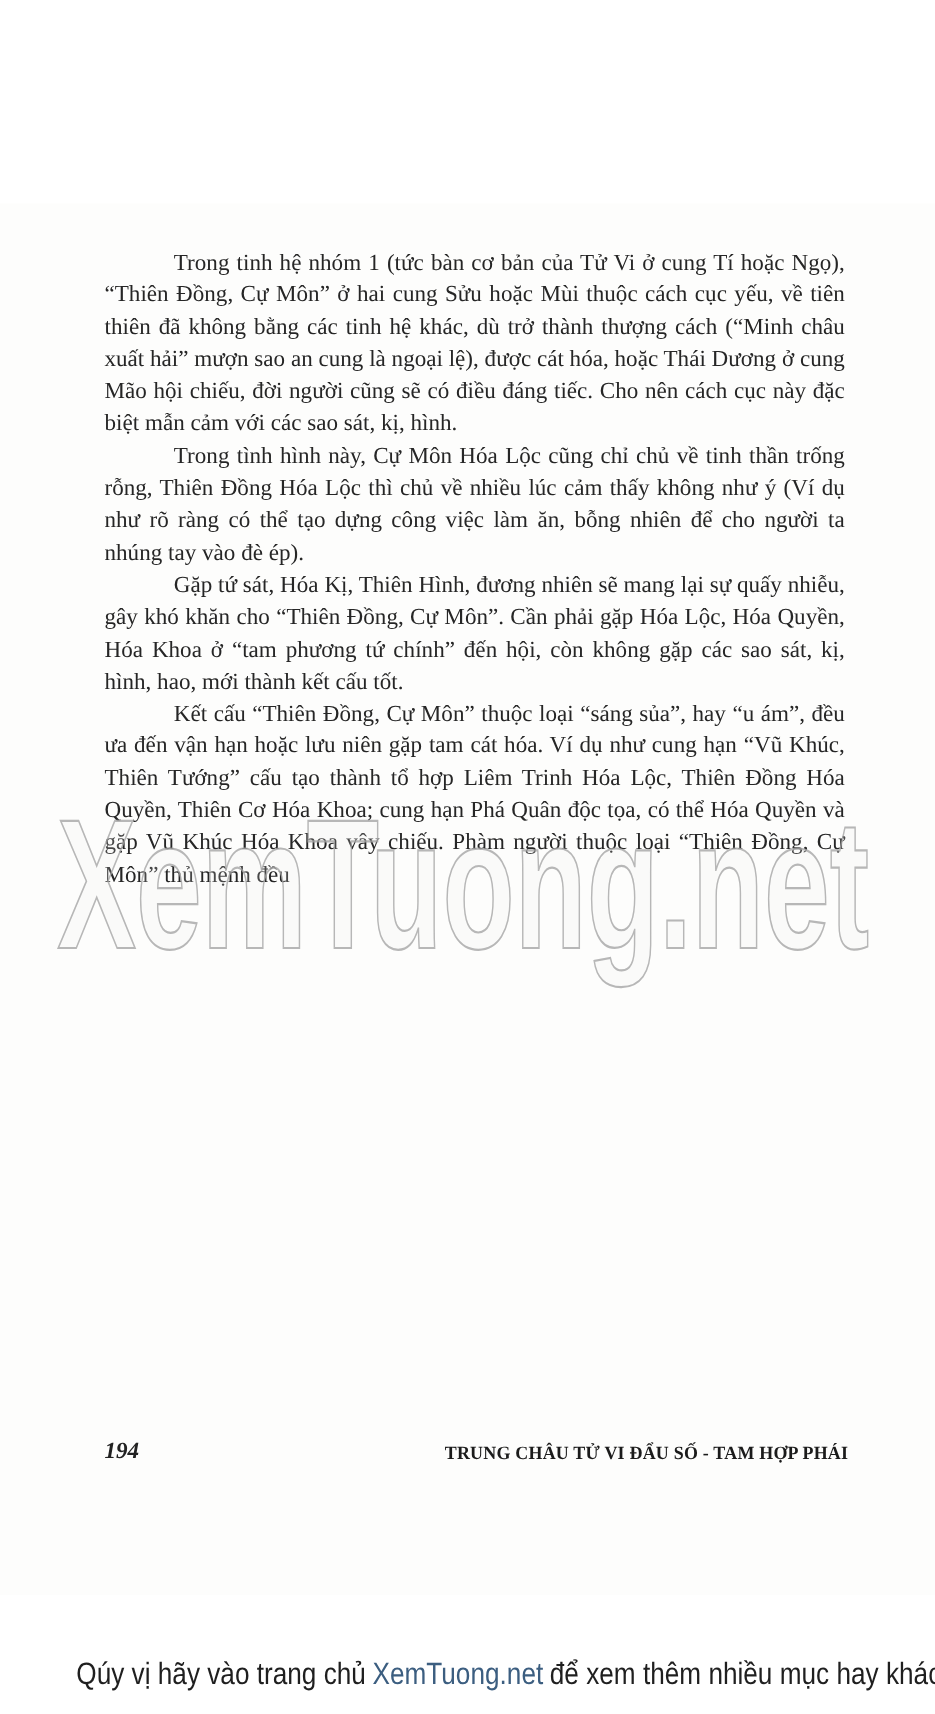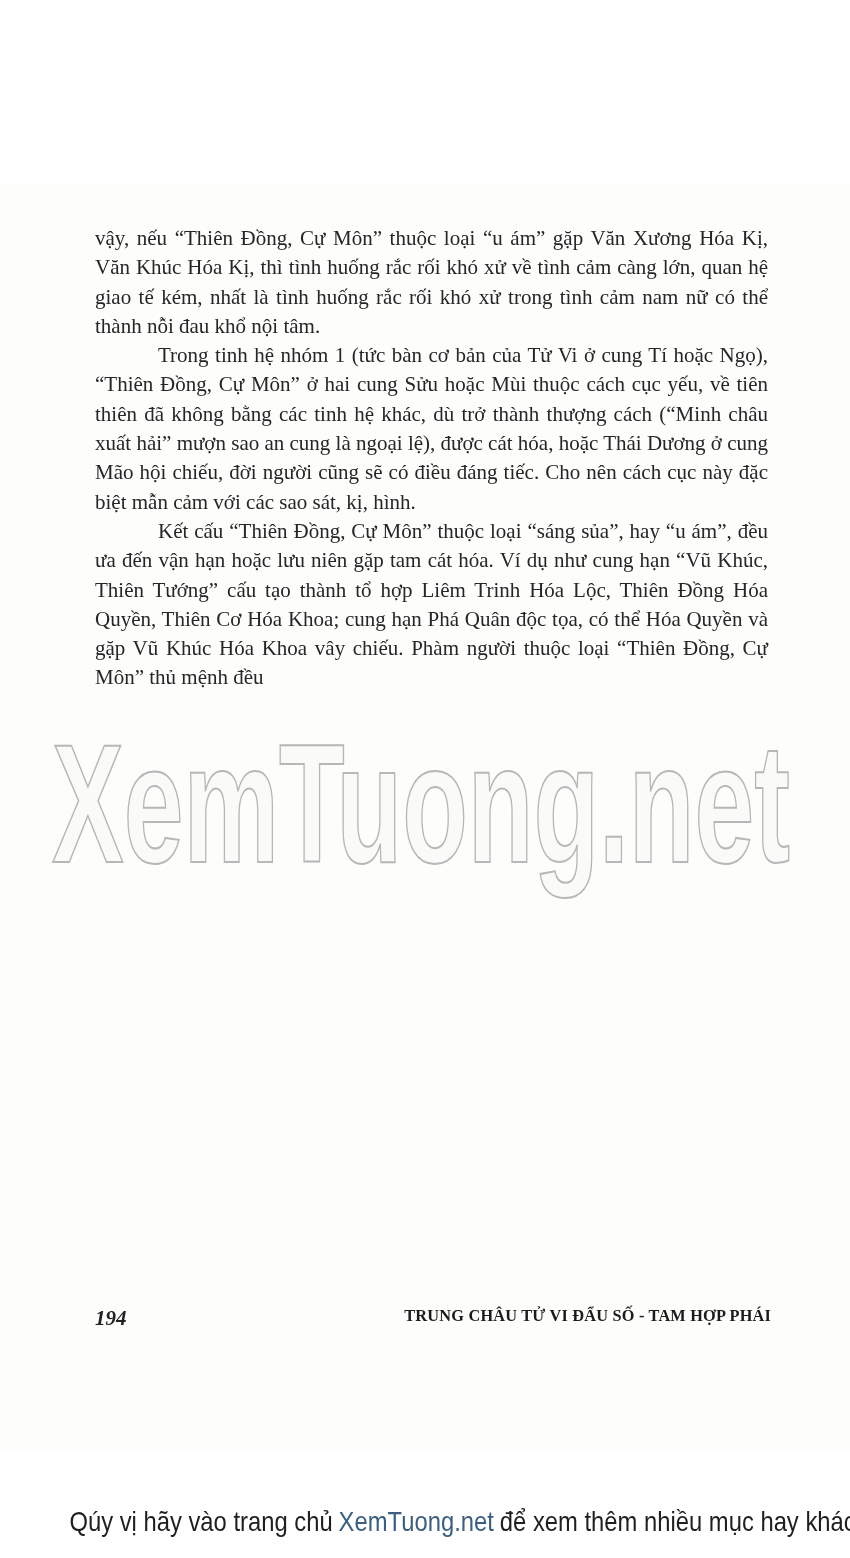--- a/index.html
+++ b/index.html
@@ -52,21 +52,21 @@
     stroke-width: 2px;
     opacity: 0.8;
   }
   .page-footer {
     position: absolute;
     left: 95px;
     top: 1306px;
     width: 676px;
     display: flex;
     justify-content: space-between;
-    align-items: flex-start;
+    align-items: flex-end;
     z-index: 1;
   }
   .page-number {
     font-style: italic;
     font-weight: bold;
     font-size: 21px;
     color: #222222;
   }
   .running-title {
     font-weight: bold;
@@ -101,22 +101,23 @@
   }
 </style>
 </head>
 <body>
 
 <div class="canvas">
 
   <div class="scan-area"></div>
 
   <div class="body-text">
-    <p class="no-indent">vậy, nếu “Thiên Đồng, Cự Môn” thuộc loại “u ám” gặp Văn Xương Hóa Kị, Văn Khúc Hóa Kị, thì tình huống rắc rối khó xử về tình cảm càng lớn, quan hệ giao tế kém, nhất là tình huống rắc rối khó xử trong tình cảm nam nữ có thể thành nỗi đau khổ nội tâm.</p>
     <p>Trong tinh hệ nhóm 1 (tức bàn cơ bản của Tử Vi ở cung Tí hoặc Ngọ), “Thiên Đồng, Cự Môn” ở hai cung Sửu hoặc Mùi thuộc cách cục yếu, về tiên thiên đã không bằng các tinh hệ khác, dù trở thành thượng cách (“Minh châu xuất hải” mượn sao an cung là ngoại lệ), được cát hóa, hoặc Thái Dương ở cung Mão hội chiếu, đời người cũng sẽ có điều đáng tiếc. Cho nên cách cục này đặc biệt mẫn cảm với các sao sát, kị, hình.</p>
+    <p>Trong tình hình này, Cự Môn Hóa Lộc cũng chỉ chủ về tinh thần trống rỗng, Thiên Đồng Hóa Lộc thì chủ về nhiều lúc cảm thấy không như ý (Ví dụ như rõ ràng có thể tạo dựng công việc làm ăn, bỗng nhiên để cho người ta nhúng tay vào đè ép).</p>
+    <p>Gặp tứ sát, Hóa Kị, Thiên Hình, đương nhiên sẽ mang lại sự quấy nhiễu, gây khó khăn cho “Thiên Đồng, Cự Môn”. Cần phải gặp Hóa Lộc, Hóa Quyền, Hóa Khoa ở “tam phương tứ chính” đến hội, còn không gặp các sao sát, kị, hình, hao, mới thành kết cấu tốt.</p>
     <p>Kết cấu “Thiên Đồng, Cự Môn” thuộc loại “sáng sủa”, hay “u ám”, đều ưa đến vận hạn hoặc lưu niên gặp tam cát hóa. Ví dụ như cung hạn “Vũ Khúc, Thiên Tướng” cấu tạo thành tổ hợp Liêm Trinh Hóa Lộc, Thiên Đồng Hóa Quyền, Thiên Cơ Hóa Khoa; cung hạn Phá Quân độc tọa, có thể Hóa Quyền và gặp Vũ Khúc Hóa Khoa vây chiếu. Phàm người thuộc loại “Thiên Đồng, Cự Môn” thủ mệnh đều</p>
   </div>
 
   <svg class="watermark" width="745" height="250" viewBox="0 0 745 250" aria-hidden="true">
     <text class="wm-text" x="2" y="172" textLength="738" lengthAdjust="spacingAndGlyphs">XemTuong.net</text>
   </svg>
 
   <div class="page-footer">
     <span class="page-number">194</span>
     <span class="running-title">TRUNG CHÂU TỬ VI ĐẨU SỐ - TAM HỢP PHÁI</span>

